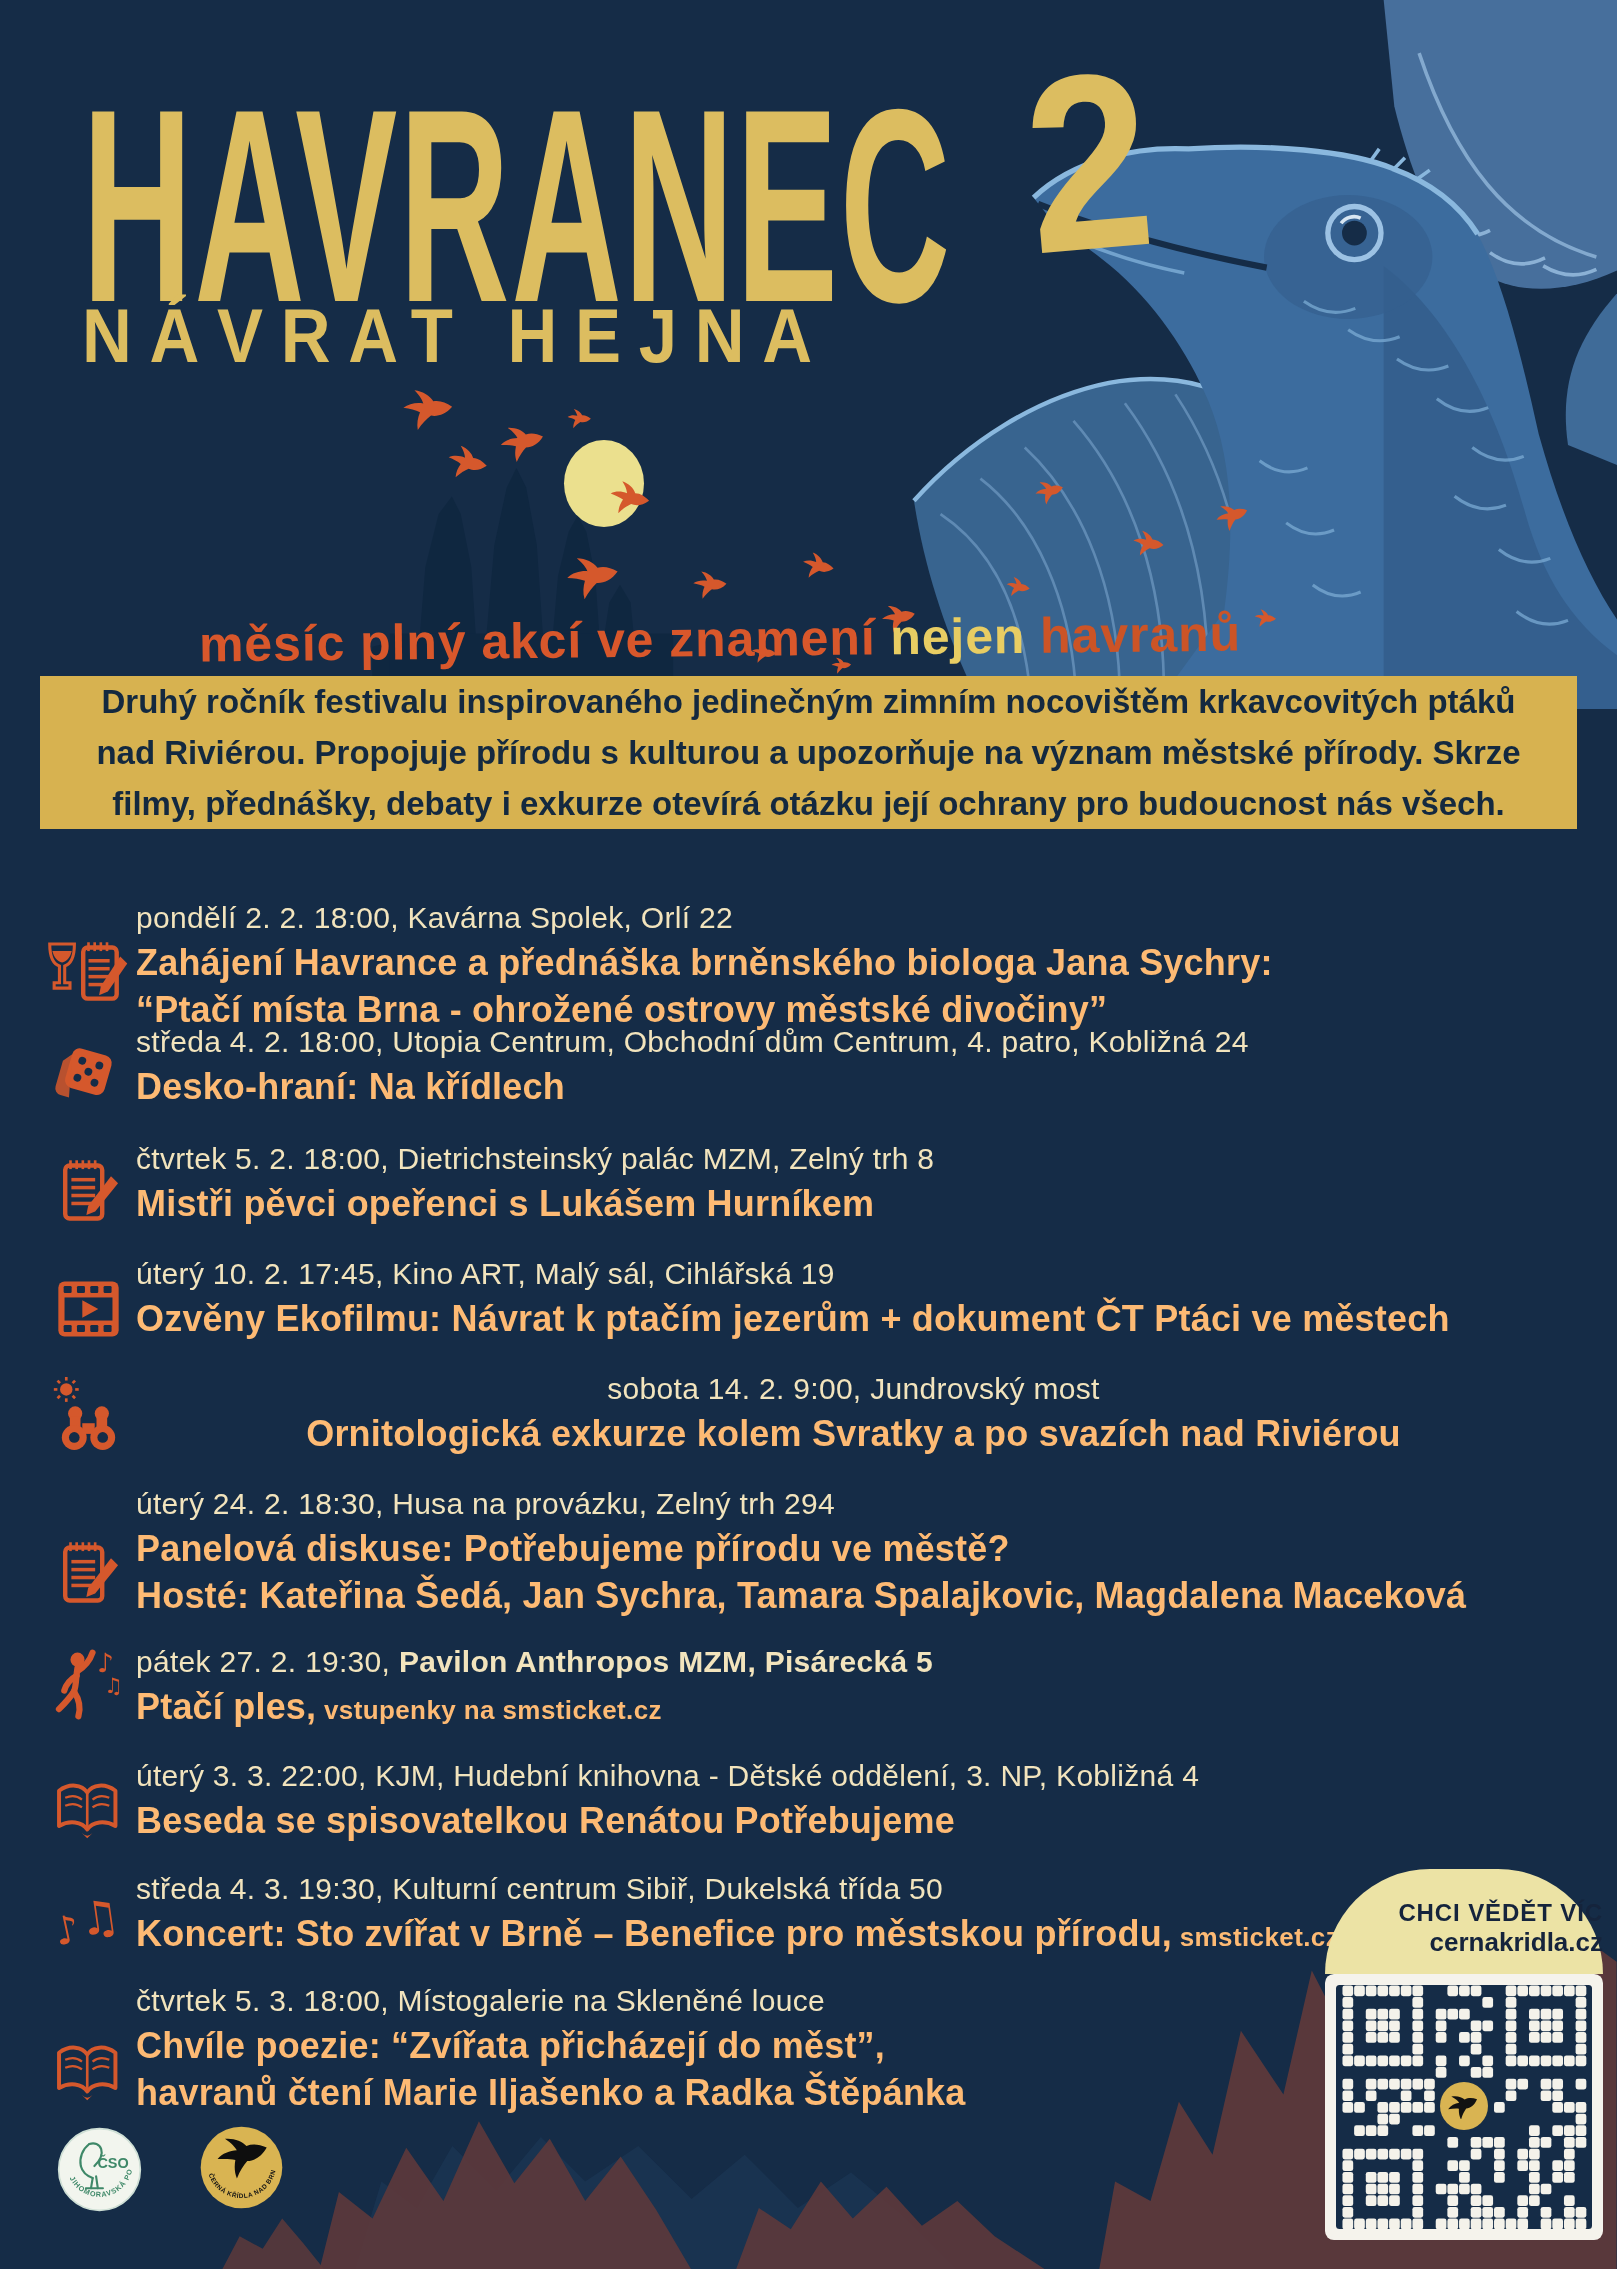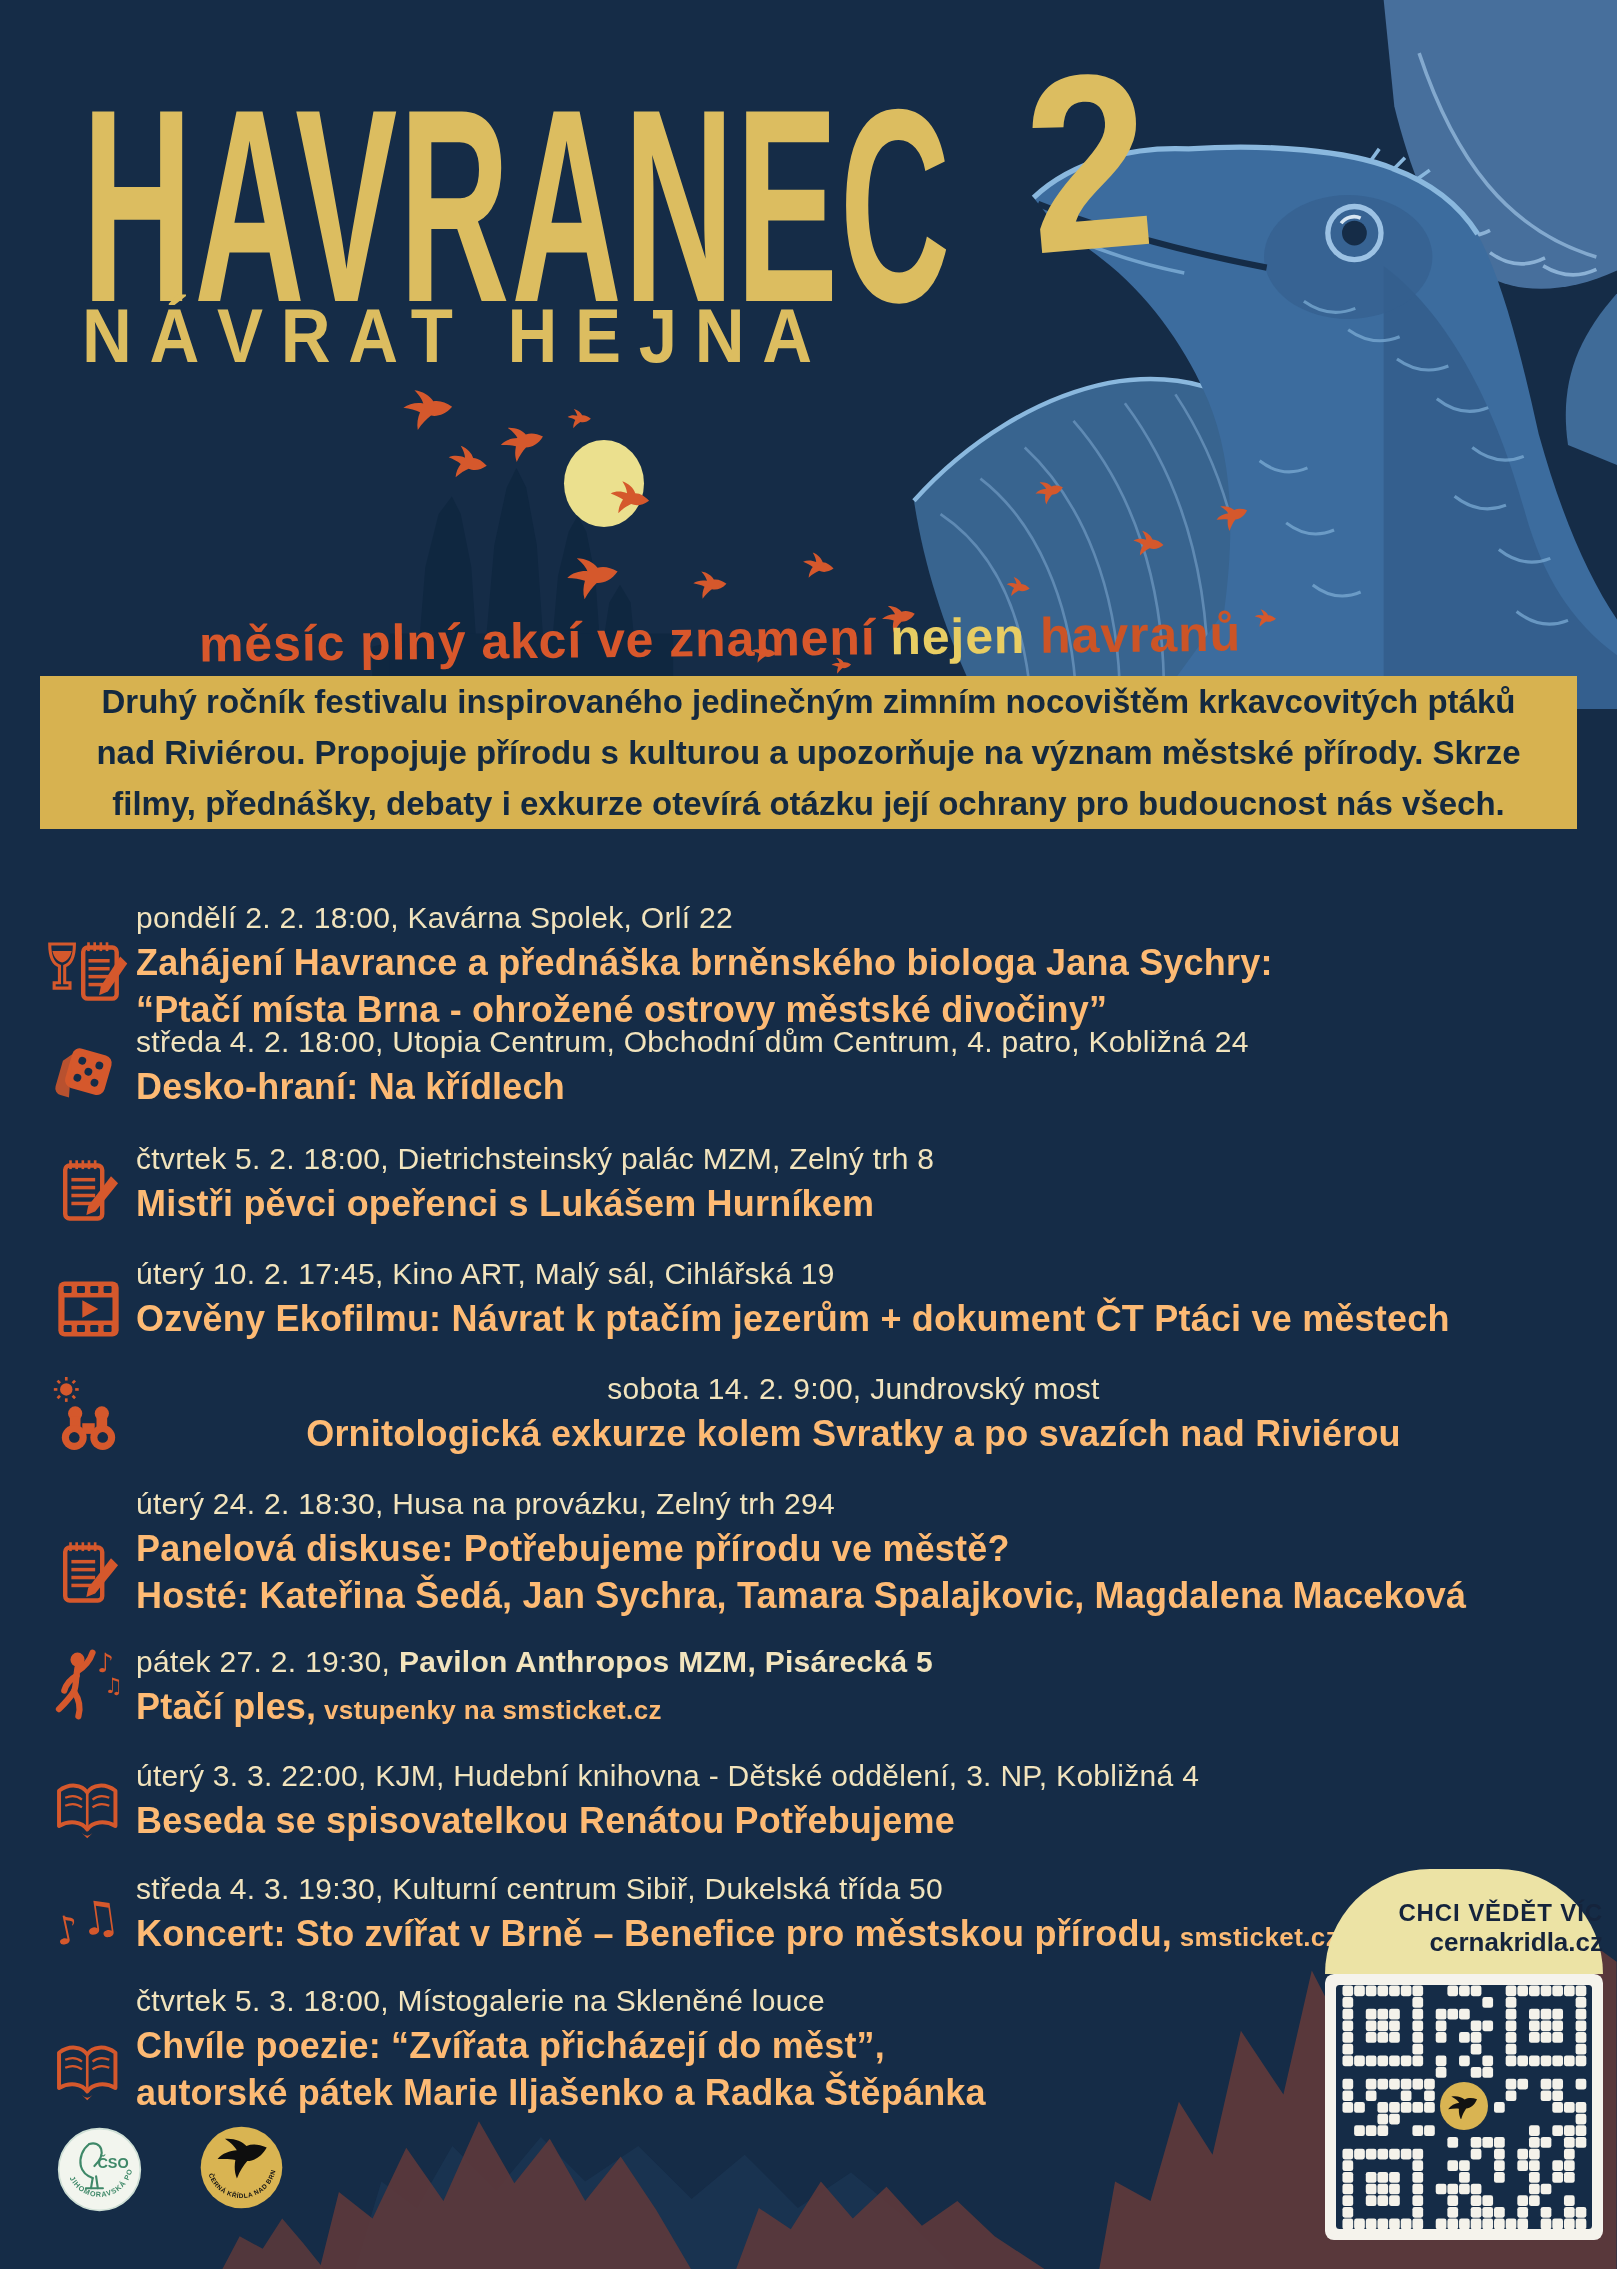--- a/index.html
+++ b/index.html
@@ -350,21 +350,21 @@
               <path d="M15 31 C22 28 29 29 34 33"></path>
               <path d="M65 22 C58 19 51 20 46 24"></path>
               <path d="M65 31 C58 28 51 29 46 33"></path>
             </g>
             <path d="M34 62 q6 6 12 0 l-6 6 Z" fill="#d5582c"></path>
           </svg>
         </div>
   <div class="evtext">
           <div class="l1">čtvrtek 5. 3. 18:00, Místogalerie na Skleněné louce</div>
           <div class="l2">Chvíle poezie: “Zvířata přicházejí do měst”,</div>
-  <div class="l2">autorské pátek Marie Iljašenko a Radka Štěpánka</div>
+  <div class="l2">havranů čtení Marie Iljašenko a Radka Štěpánka</div>
         </div>
       </div>
     </div>
 
   <svg class="abs" style="left:0;top:1889px;" width="1617" height="381" viewBox="0 0 1824 430">
     <path d="M400 430 L430 330 L470 360 L510 290 L560 340 L610 280 L660 330 L720 290 L780 350 L840 300 L900 360 L960 320 L1020 370 L1080 430 Z" fill="#1c3756" opacity=".65"></path>
     <path d="M1240 430 L1258 330 L1298 352 L1330 240 L1368 300 L1400 160 L1448 232 L1480 92 L1520 170 L1558 62 L1600 142 L1650 42 L1700 122 L1742 22 L1824 82 L1824 430 Z" fill="#5d393b" opacity=".95"></path>
     <path d="M360 430 L382 342 L420 372 L458 292 L500 352 L540 262 L580 332 L620 282 L660 352 L700 302 L740 362 L780 430 Z" fill="#5d393b" opacity=".9"></path>
     <path d="M830 430 L856 360 L892 384 L926 330 L962 372 L1000 336 L1040 380 L1080 352 L1122 392 L1180 430 Z" fill="#5d393b" opacity=".9"></path>
     <path d="M250 430 L270 392 L296 406 L318 372 L342 400 L366 430 Z" fill="#5d393b" opacity=".85"></path>

